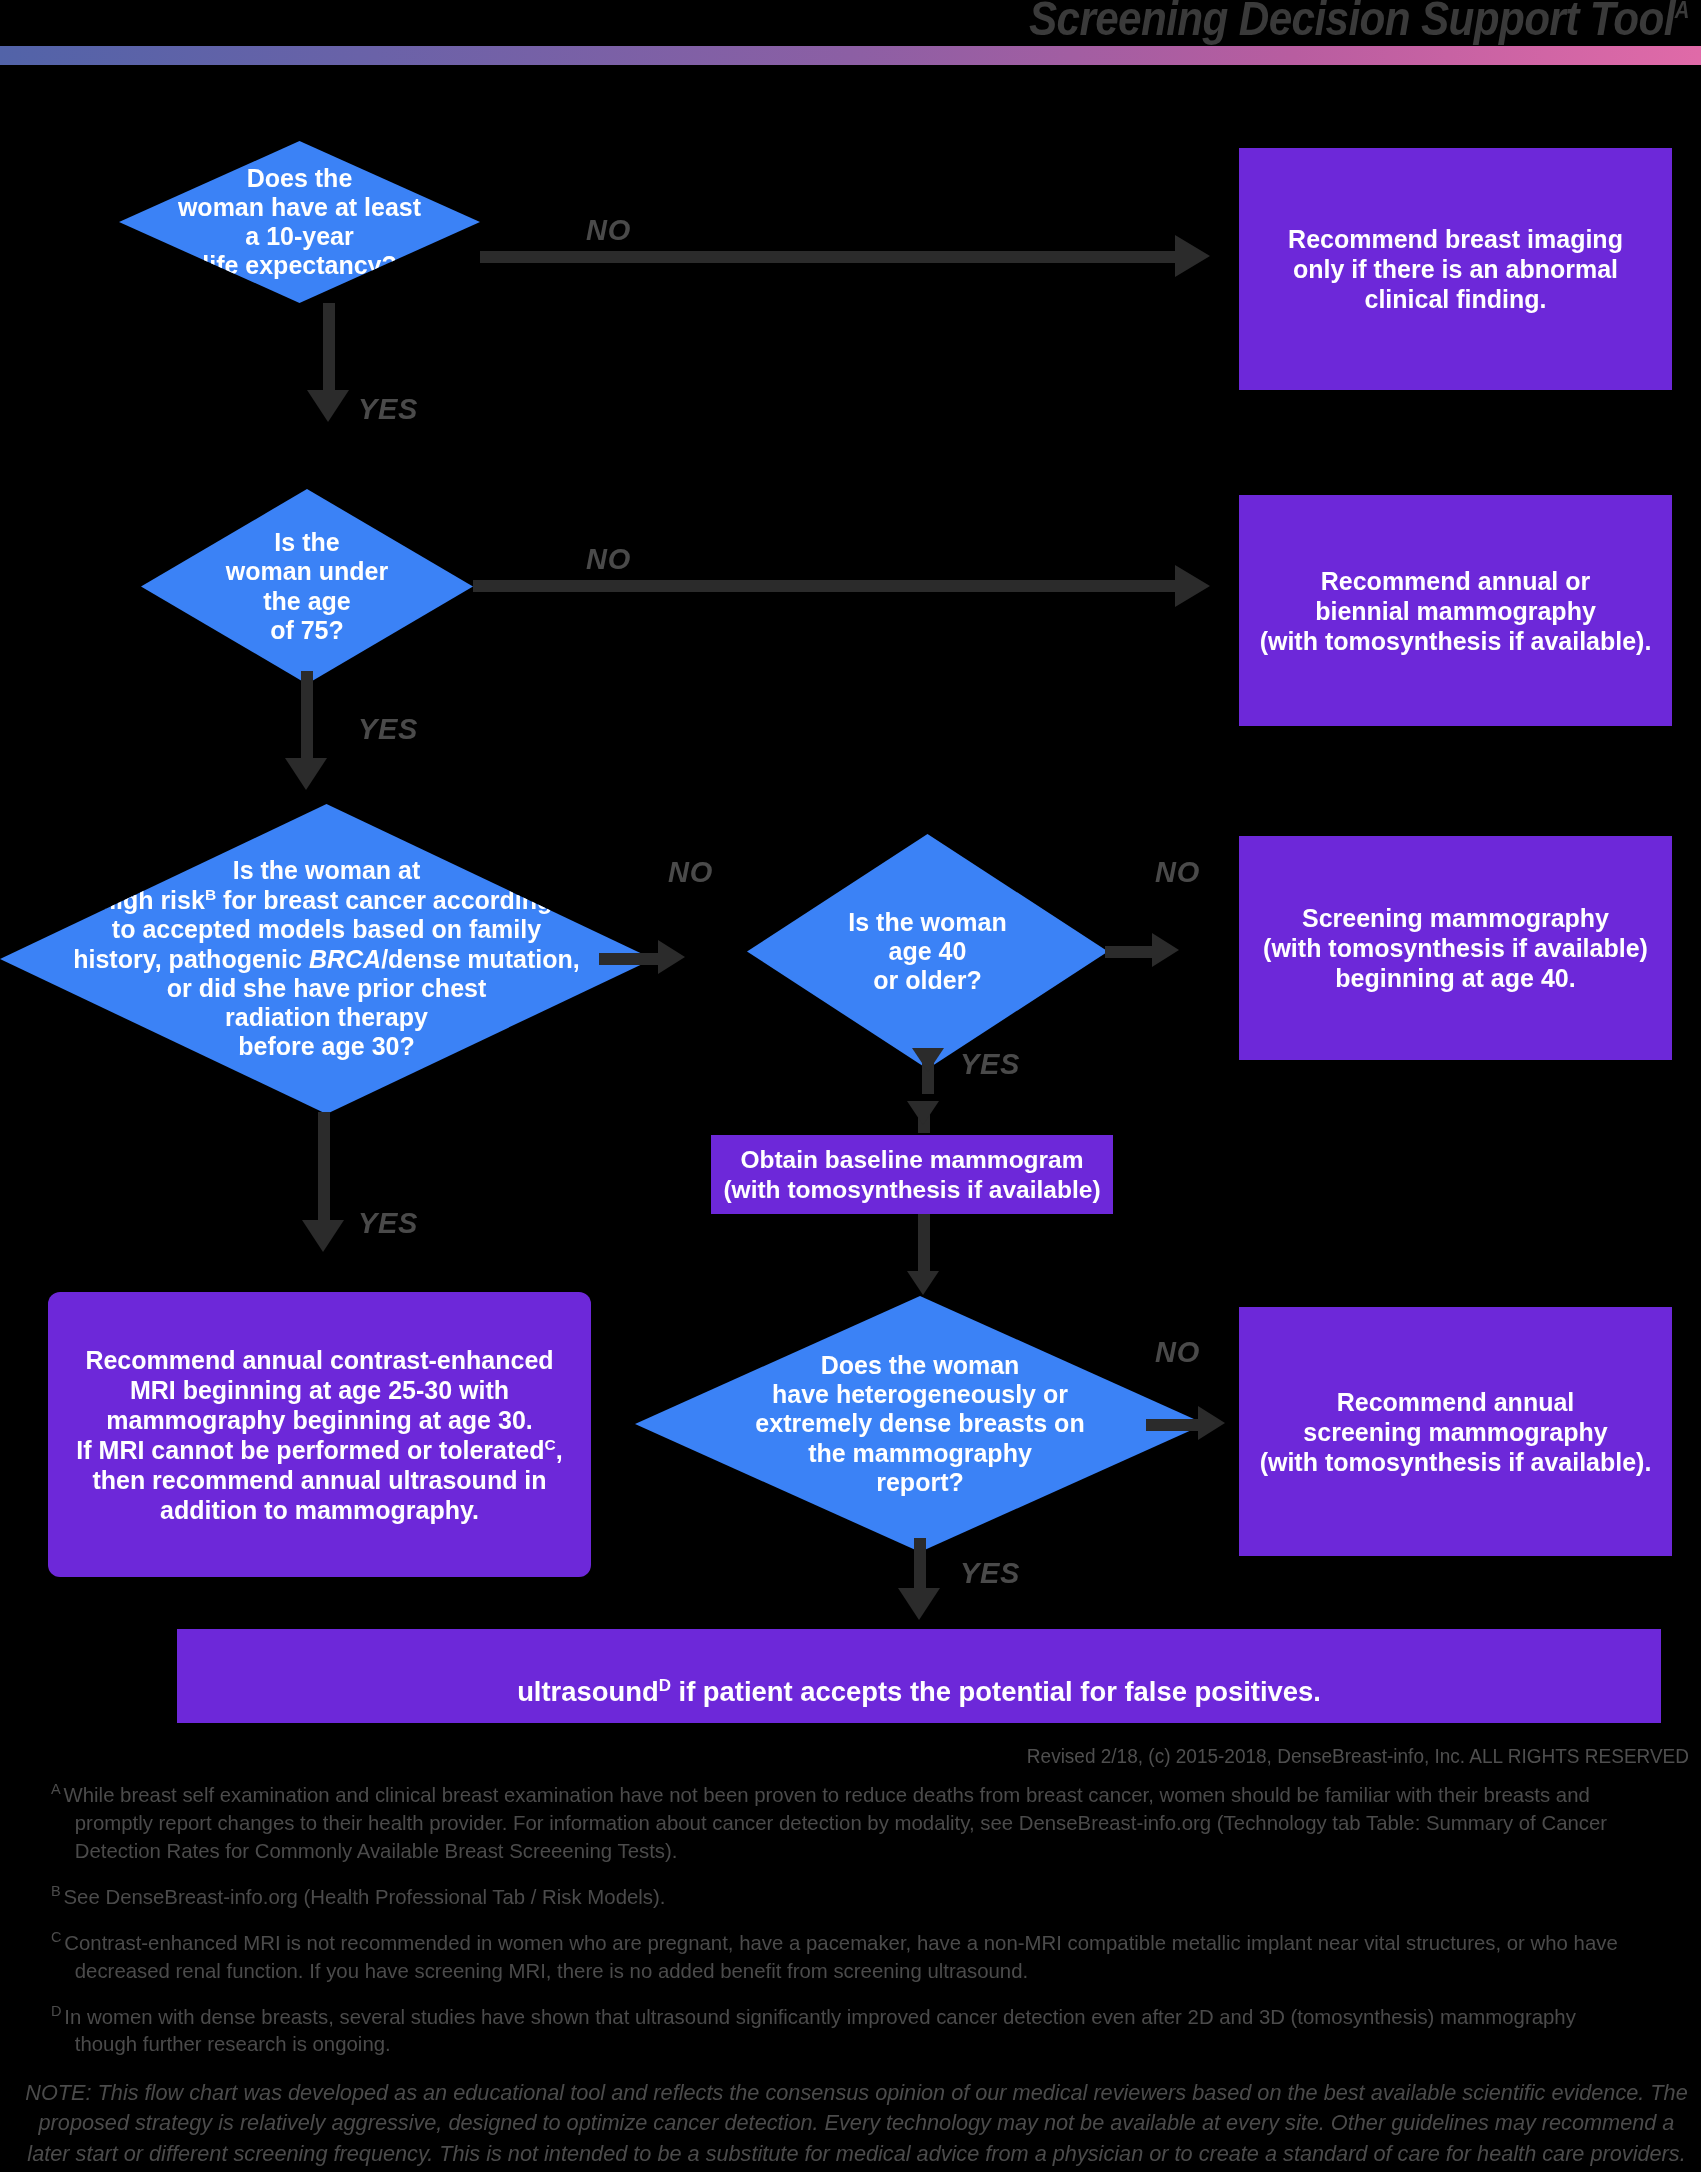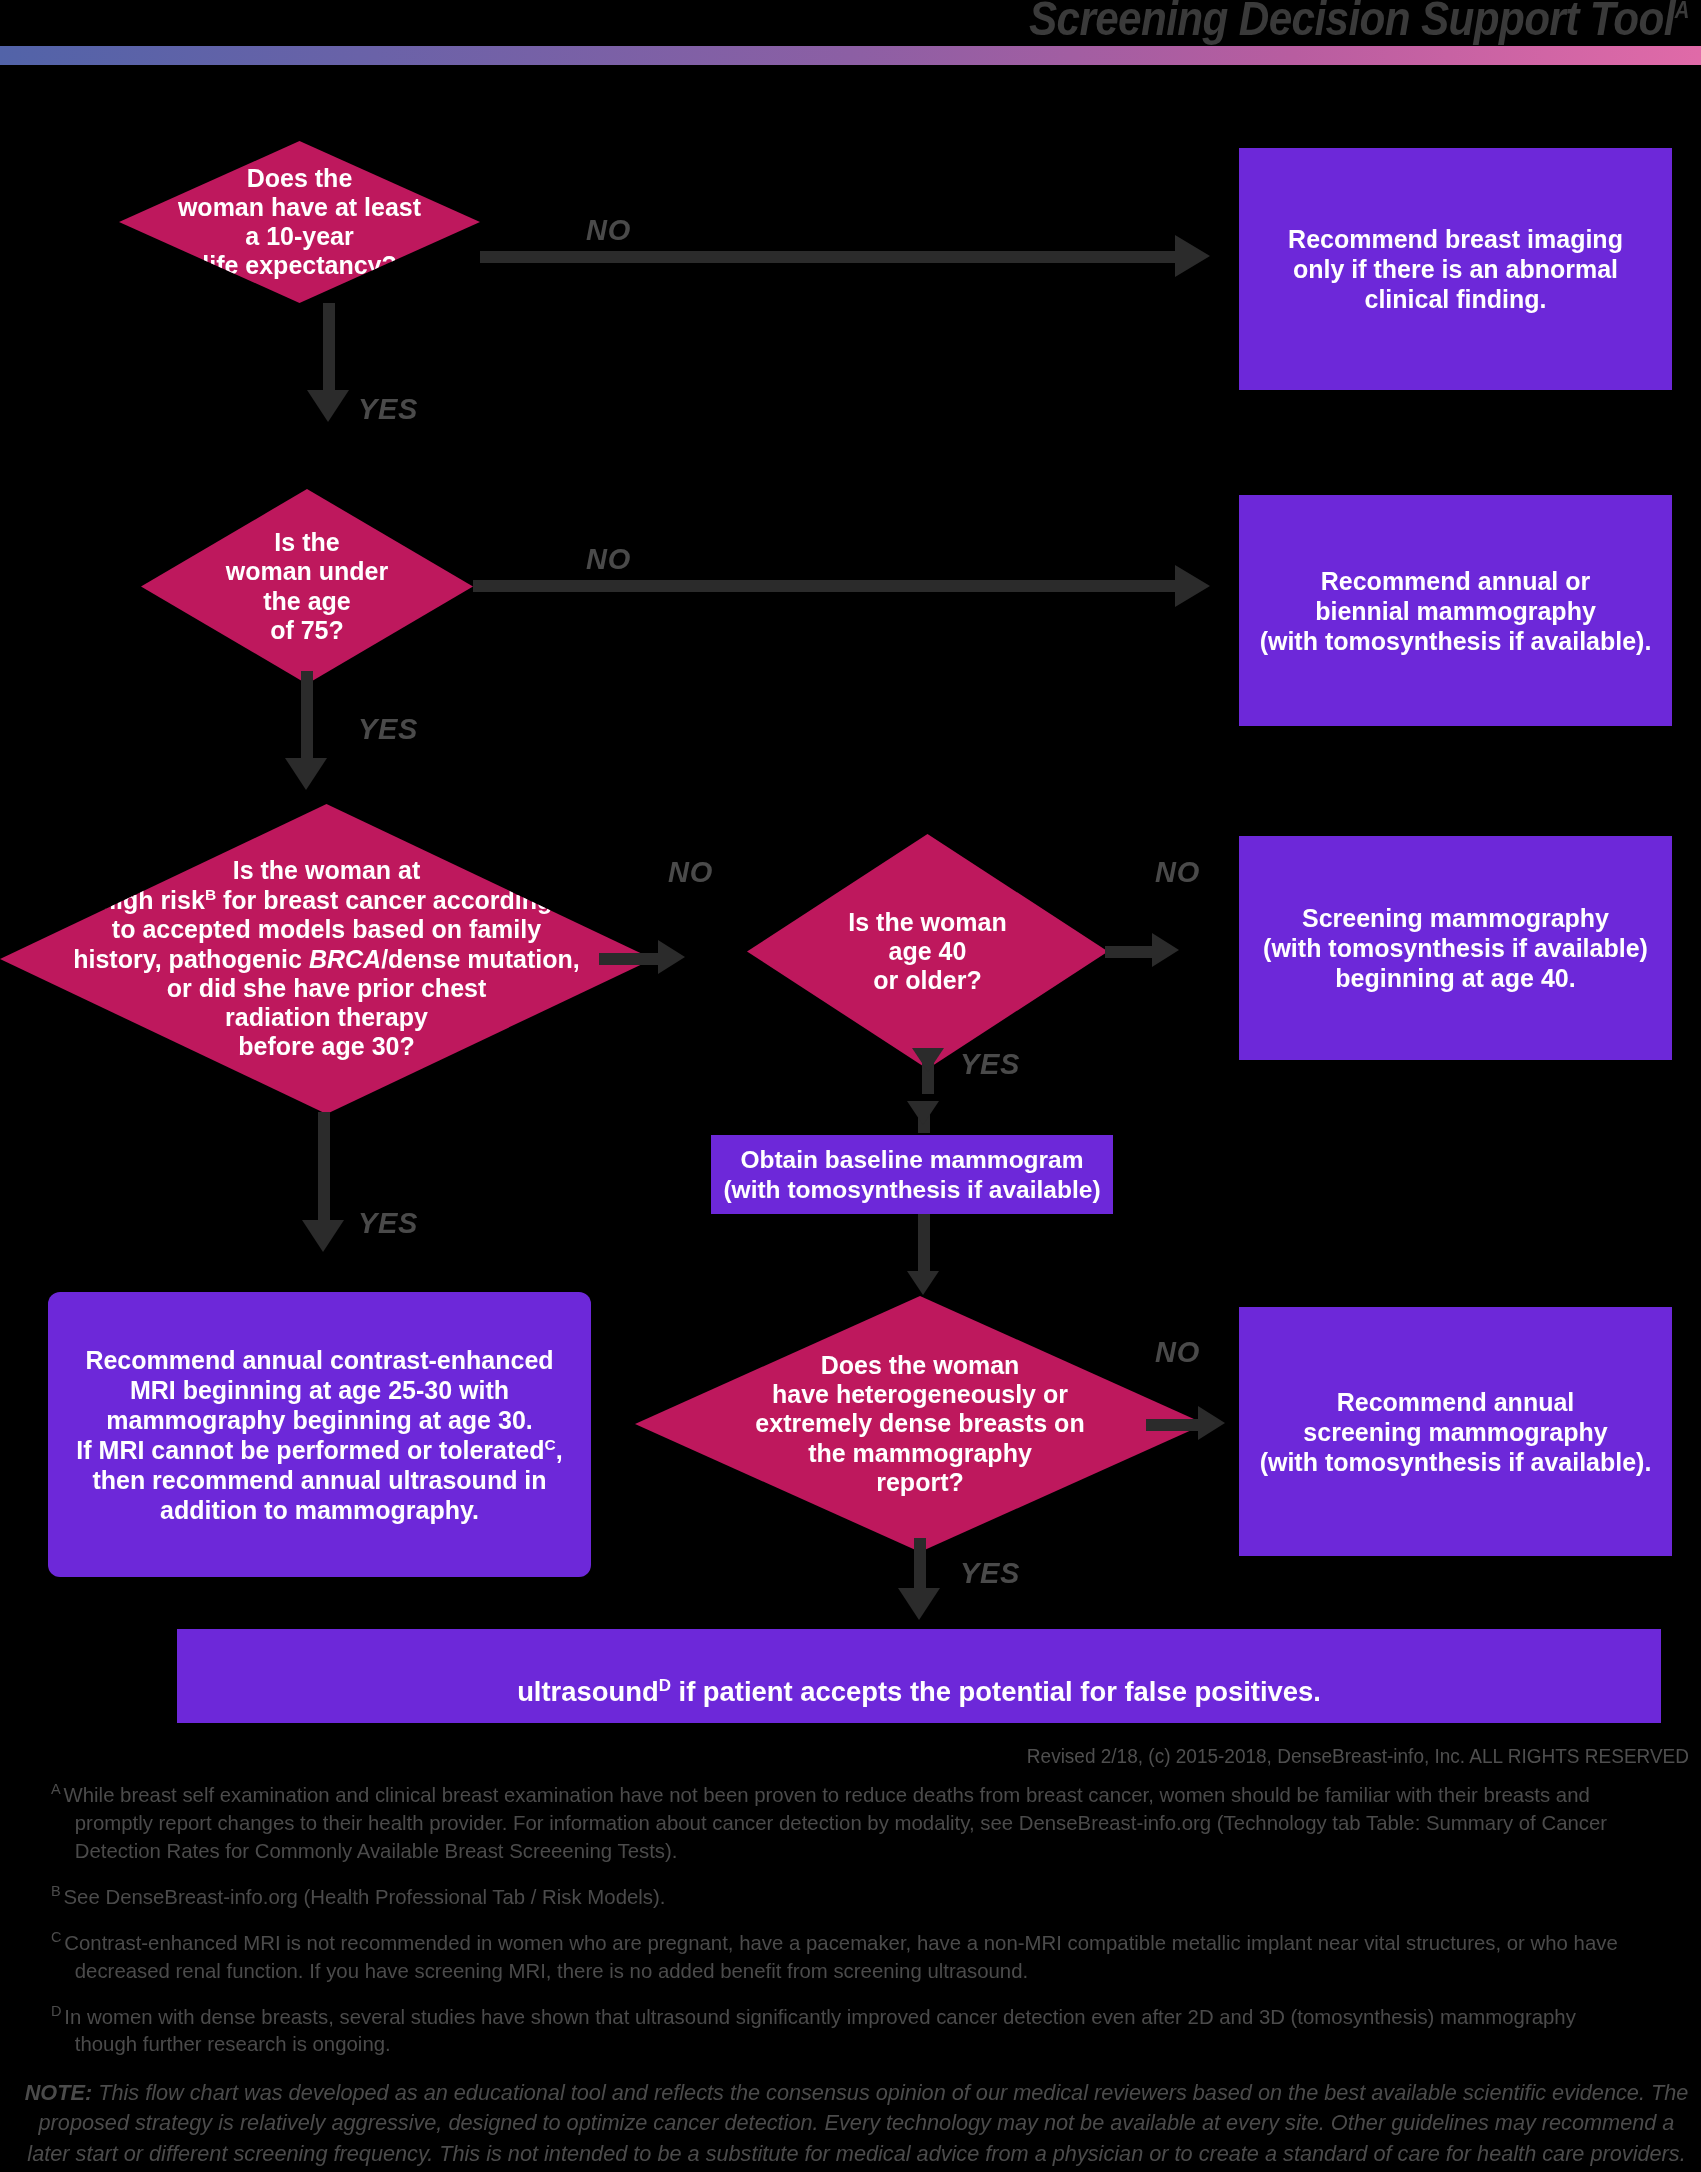--- a/index.html
+++ b/index.html
@@ -25,21 +25,21 @@
     position:absolute; left:0; top:46px; width:1702px; height:19px;
     background:linear-gradient(to right,#5263a8 0%,#6a62a8 22%,#8c5fa4 50%,#b85da0 76%,#e06aa8 100%);
   }
 
   
   .node { position:absolute; }
 
   .diamond {
     display:flex; align-items:center; justify-content:center;
     text-align:center; color:#fff; font-weight:bold;
-    background:#be185d;
+    background:#3b82f6;
     clip-path:polygon(50% 0%,100% 50%,50% 100%,0% 50%);
     line-height:1.17;
   }
   .diamond .txt { padding:0 4.3px; }
 
   .pinkbox {
     display:flex; align-items:center; justify-content:center;
     text-align:center; color:#fff; font-weight:bold;
     background:#6d28d9; line-height:1.2;
   }
@@ -85,21 +85,21 @@
     font-family:"Liberation Sans Narrow","Liberation Sans",sans-serif;
     transform:scaleX(.97); transform-origin:left center;
   }
   .fn .mark { font-size:15px; vertical-align:super; margin-right:2.9px; }
   #bignote {
     position:absolute; left:19px; top:2078px; width:1675px;
     color:#4b4b4b; font-size:21.7px; line-height:1.4; font-style:italic;
     font-family:"Liberation Sans Narrow","Liberation Sans",sans-serif;
     text-align:center;
   }
-  #bignote b { font-weight:bold; }
+  #bignote b { font-weight:normal; }
 </style>
 </head>
 <body>
 
 <div id="header">
   <div id="title">
     <span>Screening Decision Support Tool</span><span class="sup">A</span>
   </div>
   <div id="gradbar"></div>
 </div>

